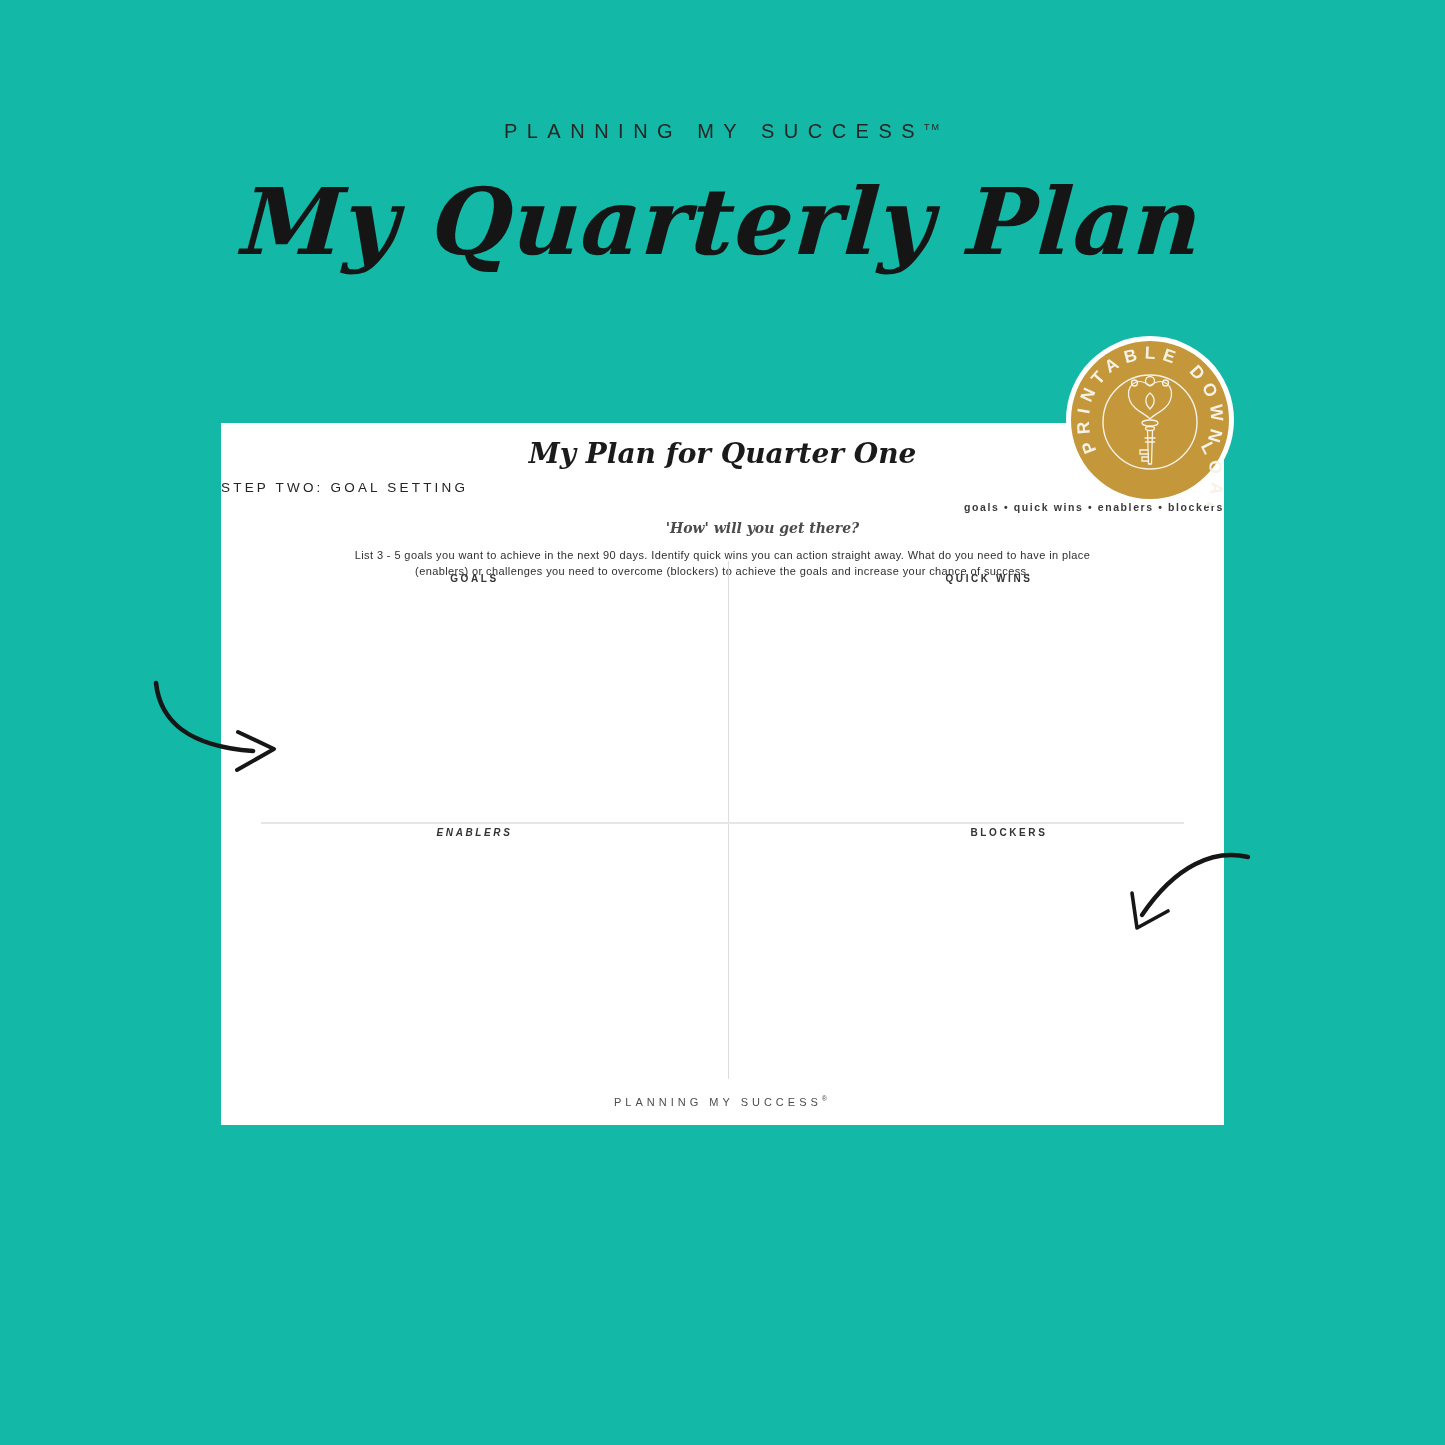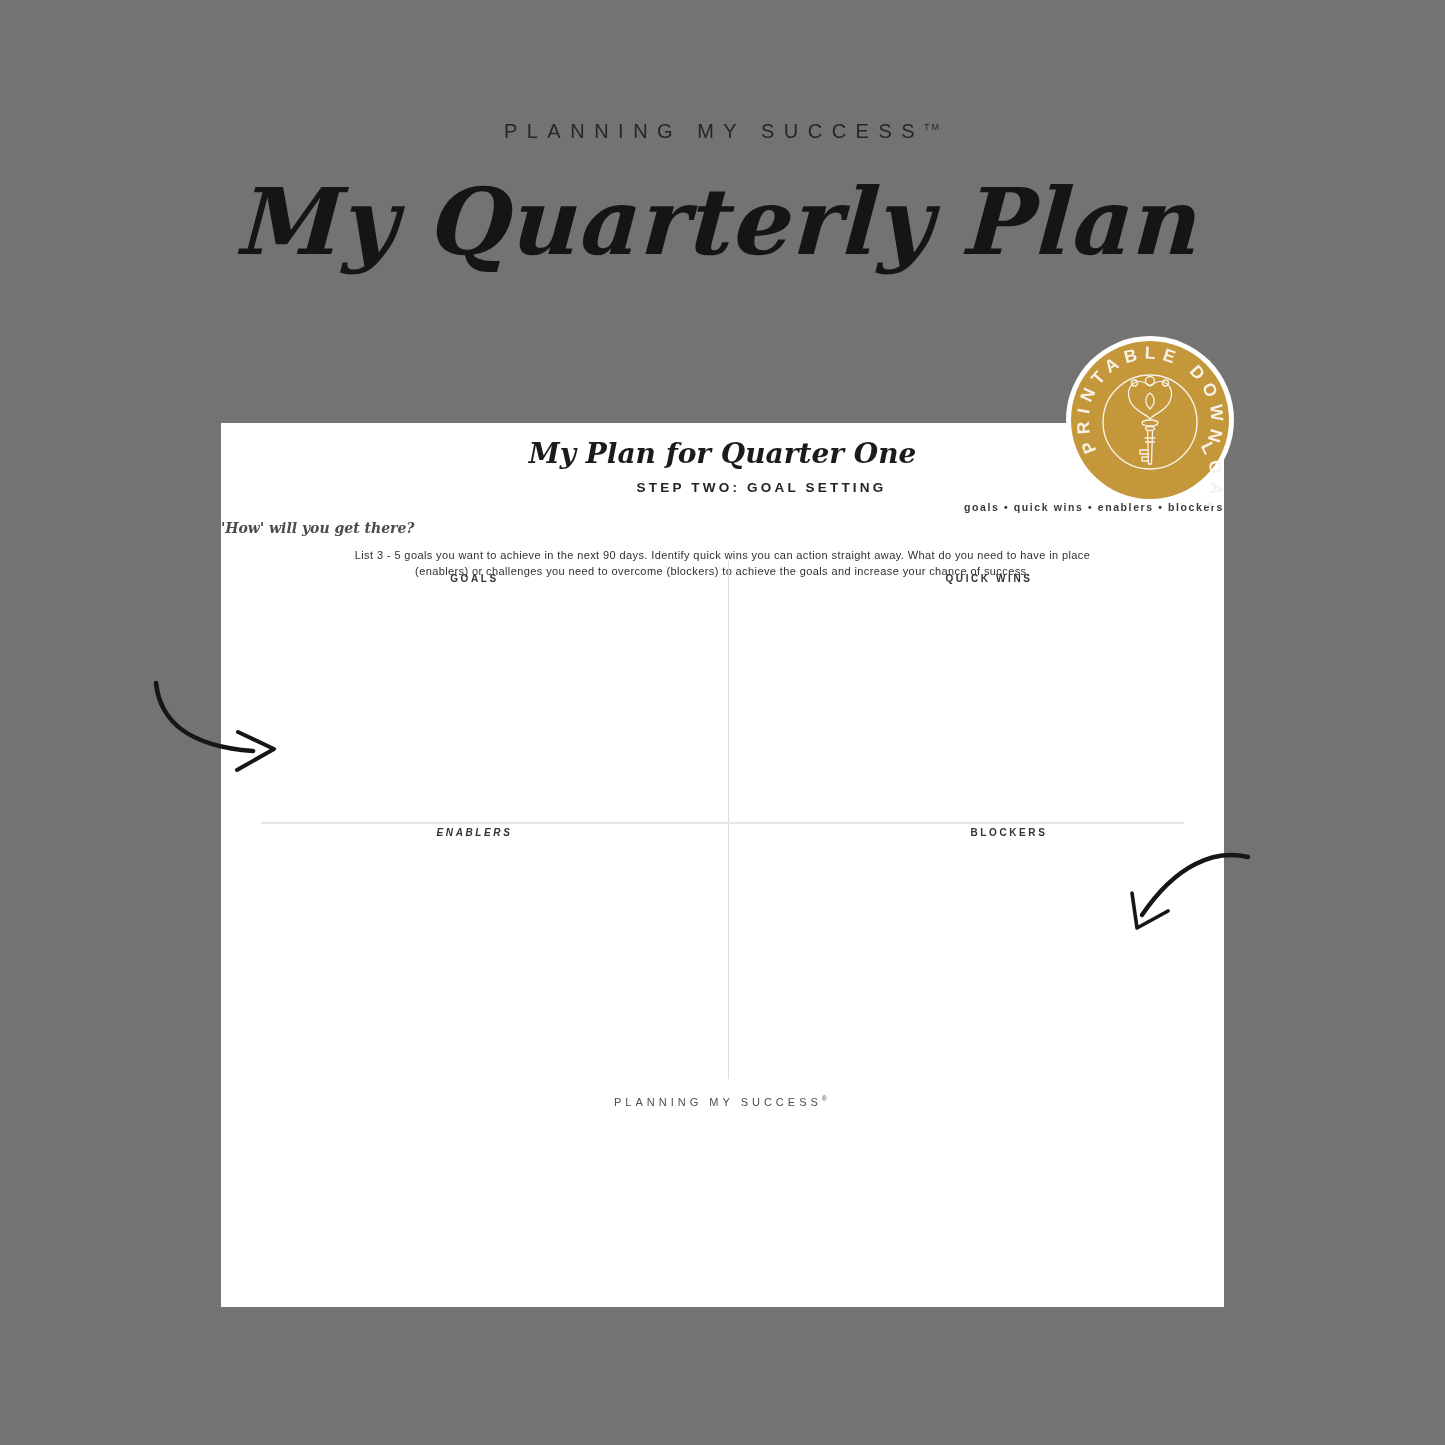--- a/index.html
+++ b/index.html
@@ -1,18 +1,18 @@
 <!DOCTYPE html>
 <html><head>
 <meta charset="utf-8">
 <style>
   html,body{margin:0;padding:0;}
   .canvas{
     position:relative; width:1445px; height:1445px;
-    background:#737373; overflow:hidden;
+    background:#14b8a6; overflow:hidden;
     font-family:"Liberation Sans", sans-serif; color:#1c1c1c;
   }
   .script{ font-family:"DejaVu Serif", serif; font-style:italic; font-weight:700; }
 
   
   .brand{
     position:absolute; top:120px; left:0; width:100%;
     text-align:center; font-size:20px; letter-spacing:9.5px;
     font-weight:500; color:#262626;
   }
@@ -26,38 +26,38 @@
   
   .badge{ position:absolute; left:1064px; top:334px; width:172px; height:172px; z-index:5; }
   .badge svg{ display:block; }
   .badge text{
     font-family:"Liberation Sans", sans-serif; font-size:17.5px;
     font-weight:600; letter-spacing:6.5px; fill:#f7f2e8;
   }
 
   
   .card{
-    position:absolute; left:221px; top:423px; width:1003px; height:884px;
+    position:absolute; left:221px; top:423px; width:1003px; height:702px;
     background:#ffffff;
   }
   .ws-title{
     position:absolute; top:14px; left:0; width:100%; text-align:center;
     font-size:28px; color:#1b1b1b;
   }
   .ws-step{
-    position:absolute; top:57px; left:0; width:100%; text-align:center;
-    font-size:13.5px; font-weight:700; letter-spacing:3.2px; color:#242424;padding-left:39px;
+    position:absolute; top:57px; left:0; width:100%; 
+    font-size:13.5px; font-weight:400; letter-spacing:3.2px; color:#242424;
   }
   .ws-tags{
     position:absolute; top:78px; left:0; width:100%; text-align:right;
     font-size:10.5px; font-weight:600; letter-spacing:1.6px; color:#3a3a3a;
   }
   .ws-question{
-    position:absolute; top:97px; left:0; width:100%; 
-    font-size:14px; color:#4b4b4b;
+    position:absolute; top:97px; left:0; width:100%; text-align:center;
+    font-size:14px; color:#4b4b4b;padding-left:40px;
   }
   .ws-instructions{
     position:absolute; top:107px; left:115px; right:115px; margin-top:18px;
     text-align:center; font-size:11px; line-height:15.5px;
     letter-spacing:0.4px; color:#2f2f2f;
   }
   .vline{ position:absolute; left:507px; top:138px; width:1px; height:518px; background:#dcdcda; }
   .hline{ position:absolute; top:399px; left:40px; right:40px; height:2px; background:#e7e6e2; }
   .qlabel{
     position:absolute; font-size:10px; font-weight:700;

